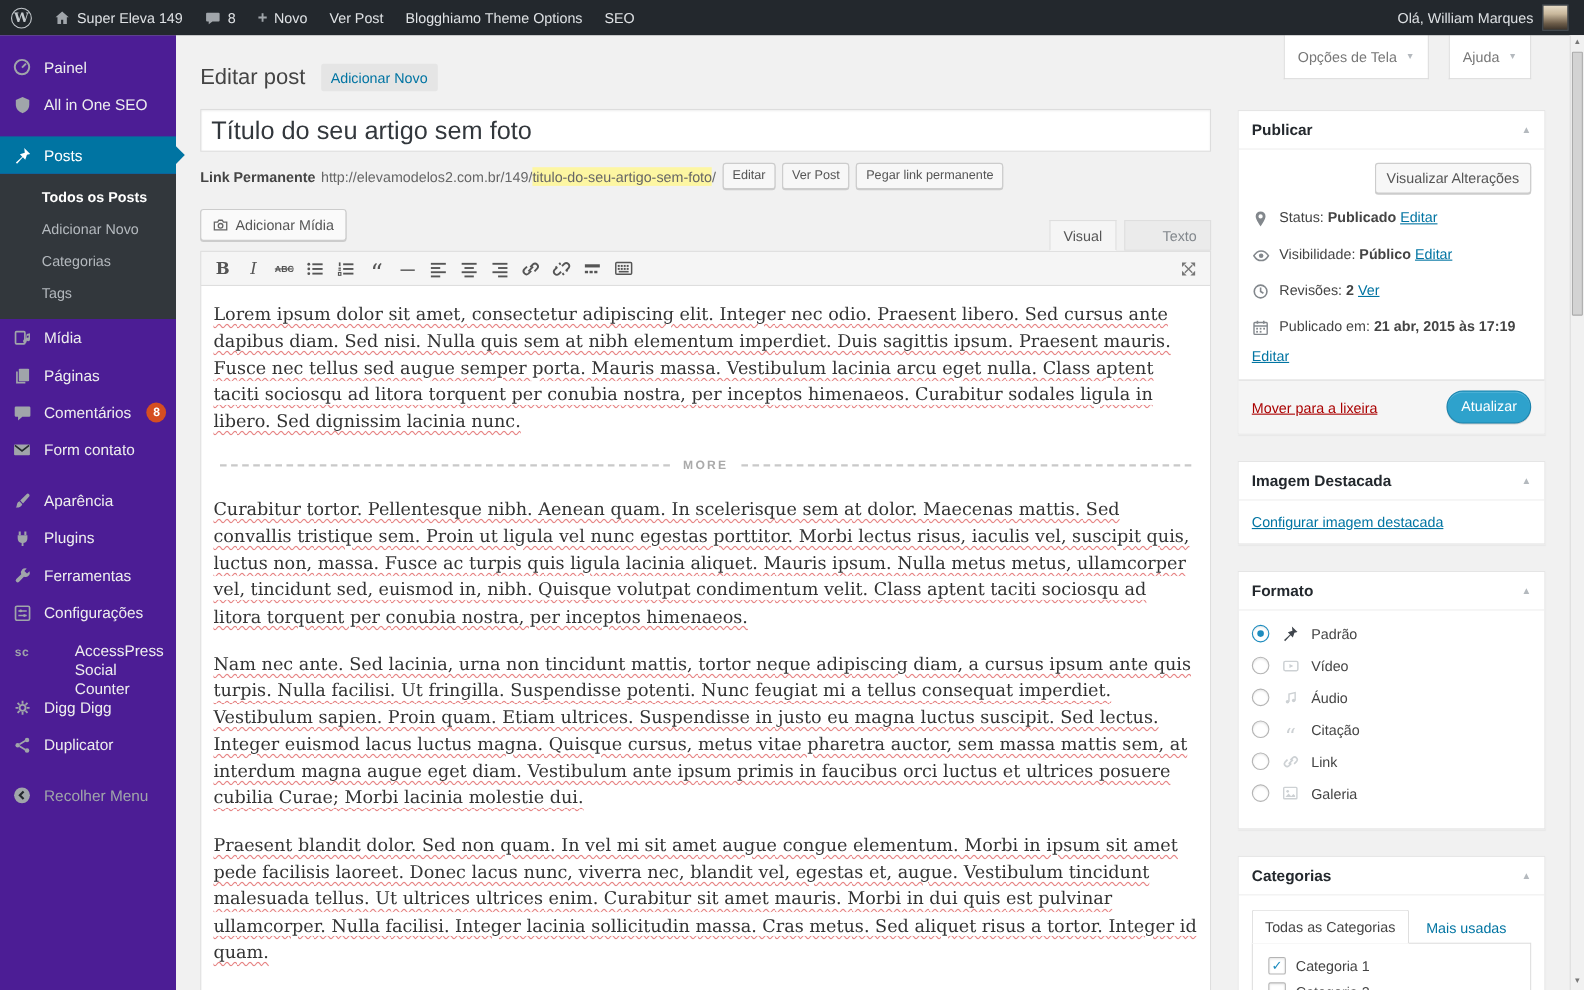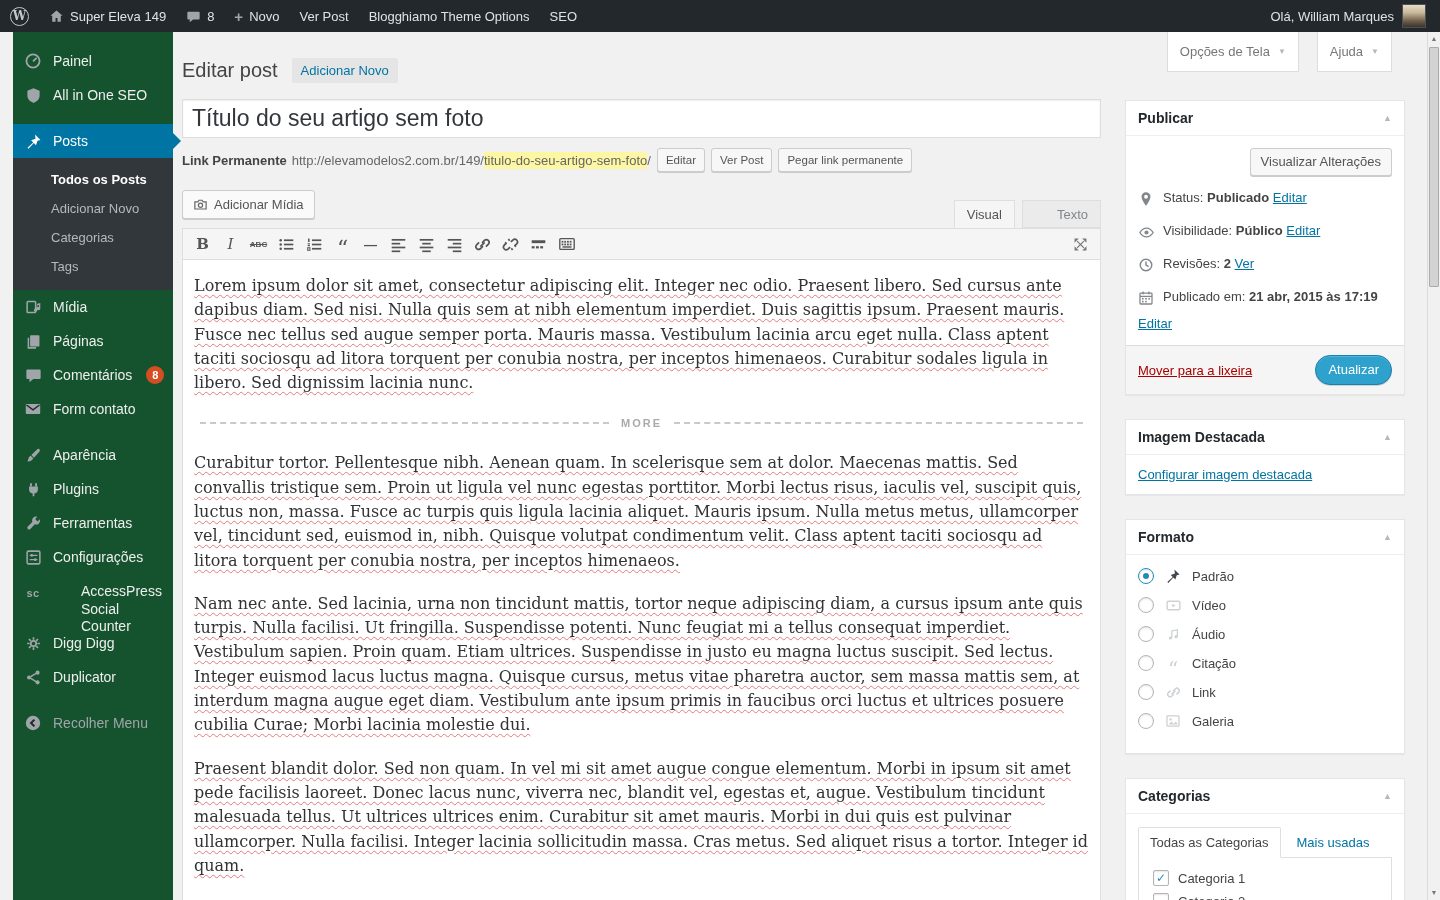--- a/index.html
+++ b/index.html
@@ -10,21 +10,21 @@
   
   .adminbar { position:absolute; top:0; left:0; width:1440px; height:32px; background:#23282d; display:flex; align-items:center; z-index:60; }
   .ab-item { display:flex; align-items:center; gap:6px; padding:0 10px; height:32px; color:#dfe2e5; font-size:13px; cursor:pointer; }
   .ab-item .aico { color:#a0a5aa; display:flex; }
   .wplogo { width:19px; height:19px; border:1.5px solid #c3c8cc; border-radius:50%; color:#c3c8cc; font-family:"DejaVu Serif",serif; font-weight:bold; font-size:12px; line-height:16px; text-align:center; }
   .ab-right { margin-left:auto; display:flex; align-items:center; gap:8px; padding-right:14px; color:#dfe2e5; }
   .avatar { width:24px; height:24px; background:linear-gradient(180deg,#e8ddc8 0%,#c8b79b 35%,#6b5b48 75%,#3c332a 100%); border:1px solid #4a5056; }
   .plus-glyph { font-weight:bold; font-size:15px; color:#a0a5aa; }
 
   
-  .sidebar { position:absolute; top:32px; left:13px; width:160px; height:868px; background:#14532d; color:#eee; z-index:50; padding-top:12px; }
+  .sidebar { position:absolute; top:32px; left:0; width:160px; height:868px; background:#4c1d95; color:#eee; z-index:50; padding-top:12px; }
   .mi { display:flex; align-items:center; gap:10px; padding:0 10px; height:34px; font-size:14px; color:#eee; cursor:pointer; position:relative; }
   .mi .ico { width:20px; height:20px; color:#a0a5aa; flex:none; display:flex; align-items:center; justify-content:center; }
   .mi.active { background:#0074a2; color:#fff; }
   .mi.active .ico { color:#fff; }
   .mi.active::after { content:""; position:absolute; right:-8px; top:50%; margin-top:-8px; border:8px solid transparent; border-left:8px solid #0074a2; border-right:0; }
   .mi.dim { color:#a0a5aa; }
   .mi.two-line { height:52px; align-items:flex-start; padding-top:9px;gap:38px; }
   .mi.two-line .lbl { line-height:1.25; }
   .sc-ico { font-size:11px; font-weight:bold; letter-spacing:.5px; }
   .submenu { background:#32373c; padding:7px 0 9px; }
@@ -95,21 +95,21 @@
 
   .fmt-row { display:flex; align-items:center; gap:10px; margin-bottom:11px; }
   .radio { width:16px; height:16px; border-radius:50%; border:1px solid #b4b4b4; background:#fff; box-shadow:inset 0 1px 2px rgba(0,0,0,.1); position:relative; flex:none; cursor:pointer; }
   .radio.sel { border-color:#1e8cbe; }
   .radio.sel::after { content:""; position:absolute; left:4px; top:4px; width:6px; height:6px; border-radius:50%; background:#1e8cbe; }
   .fmt-ico { width:18px; height:18px; color:#cdd1d4; flex:none; display:flex; align-items:center; justify-content:center; }
   .fmt-ico.dark { color:#40464d; }
   .fmt-ico .g-quote2 { font-family:"DejaVu Serif",serif; font-size:20px; line-height:6px; padding-top:12px; }
 
   .cat-body { padding:12px 12px 0; }
-  .cat-tabs { display:flex; align-items:center; gap:16px; position:relative; top:1px; }
+  .cat-tabs { display:flex; align-items:flex-end; gap:16px; position:relative; top:1px; }
   .cat-tab-active { background:#fff; border:1px solid #dfdfdf; border-bottom:1px solid #fff; padding:7px 11px; color:#444; border-radius:2px 2px 0 0; position:relative; z-index:2; cursor:pointer; }
   .cat-tab-link { color:#0074a2; padding:7px 0; cursor:pointer; }
   .cat-list { border:1px solid #dfdfdf; background:#fff; height:86px; padding:12px 0 0 14px; overflow:hidden; }
   .cat-item { display:flex; align-items:center; gap:9px; margin-bottom:7px; color:#444; }
   .cb { width:16px; height:16px; border:1px solid #b4b4b4; border-radius:2px; background:#fff; box-shadow:inset 0 1px 2px rgba(0,0,0,.1); color:#1e8cbe; font-size:12px; font-weight:bold; line-height:14px; text-align:center; flex:none; cursor:pointer; }
 
   
   .scrollbar { position:absolute; right:0; top:32px; width:13px; height:868px; background:#f1f1f1; border-left:1px solid #dcdcdc; z-index:70; }
   .sb-arrow { height:14px; font-size:7px; color:#777; text-align:center; line-height:14px; cursor:pointer; }
   .sb-arrow.down { position:absolute; bottom:0; width:100%; }

